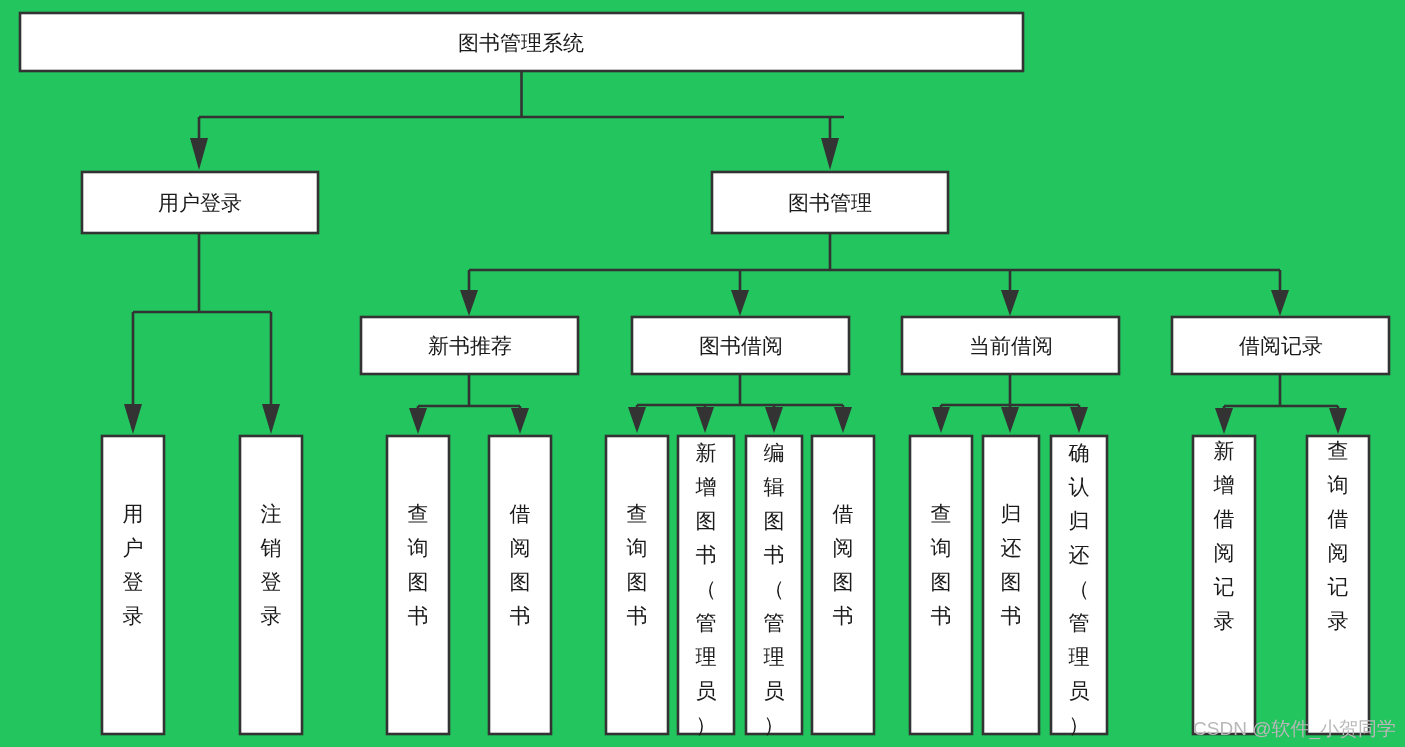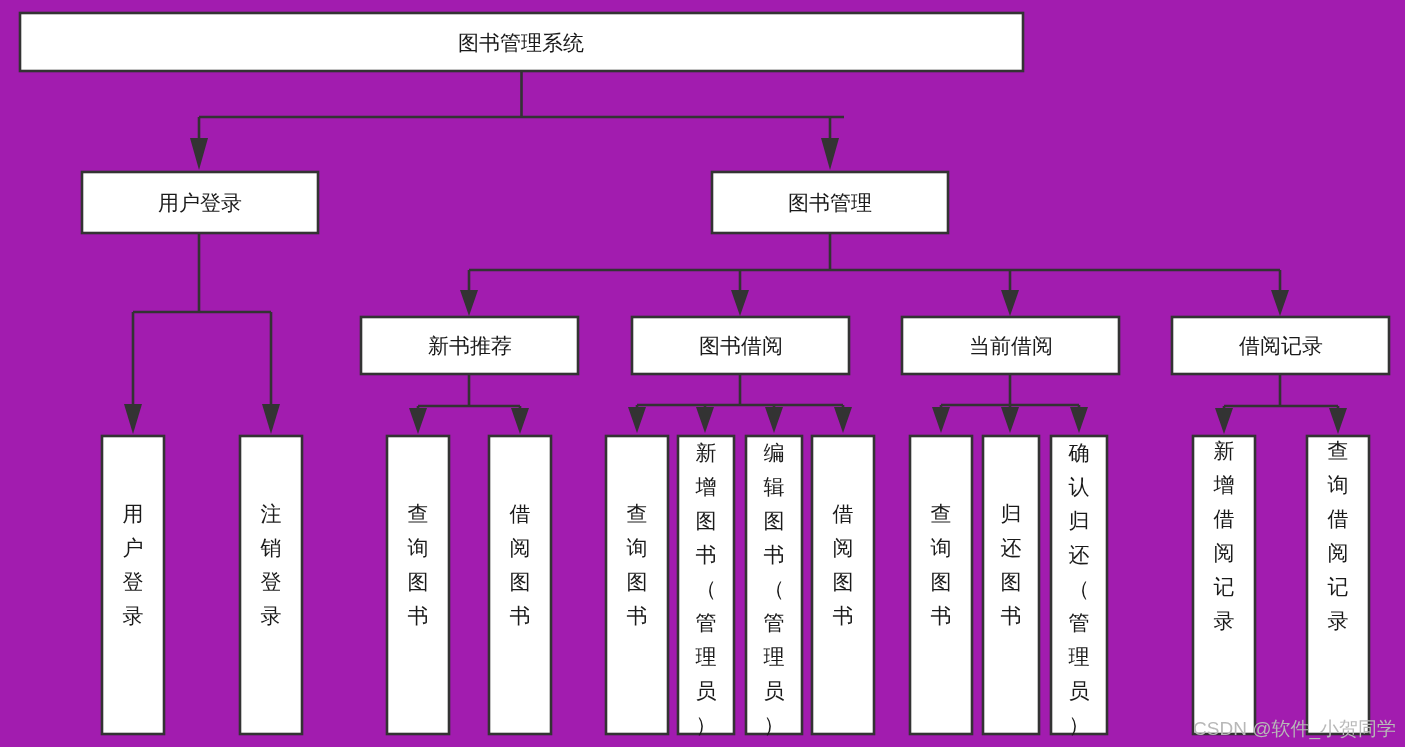--- a/index.html
+++ b/index.html
@@ -8,21 +8,21 @@
     padding: 0;
     background: #ffffff;
   }
   body {
     font-family: "Liberation Sans", "DejaVu Sans", sans-serif;
   }
   #diagram-root {
     position: relative;
     width: 1405px;
     height: 747px;
-    background: #a21caf;
+    background: #22c55e;
     overflow: hidden;
   }
   svg#flow-svg {
     position: absolute;
     top: 0;
     left: 0;
     width: 1405px;
     height: 747px;
     display: block;
   }

